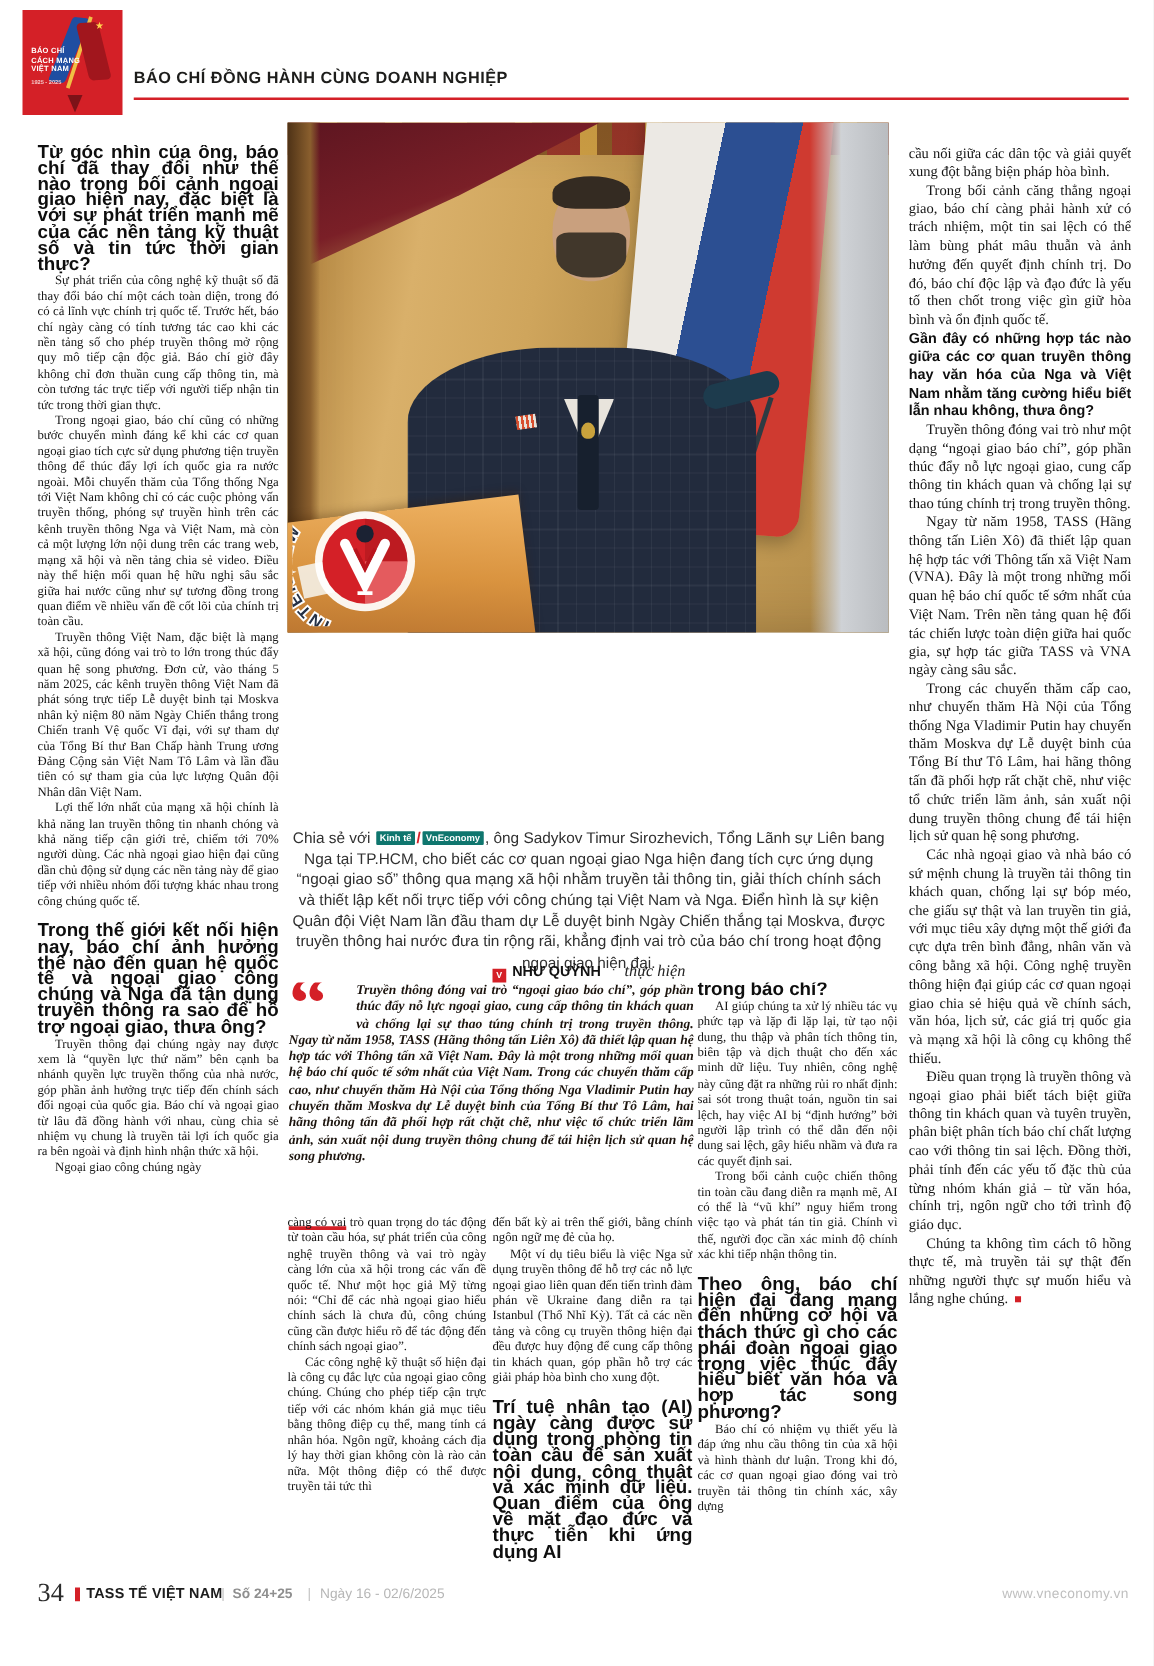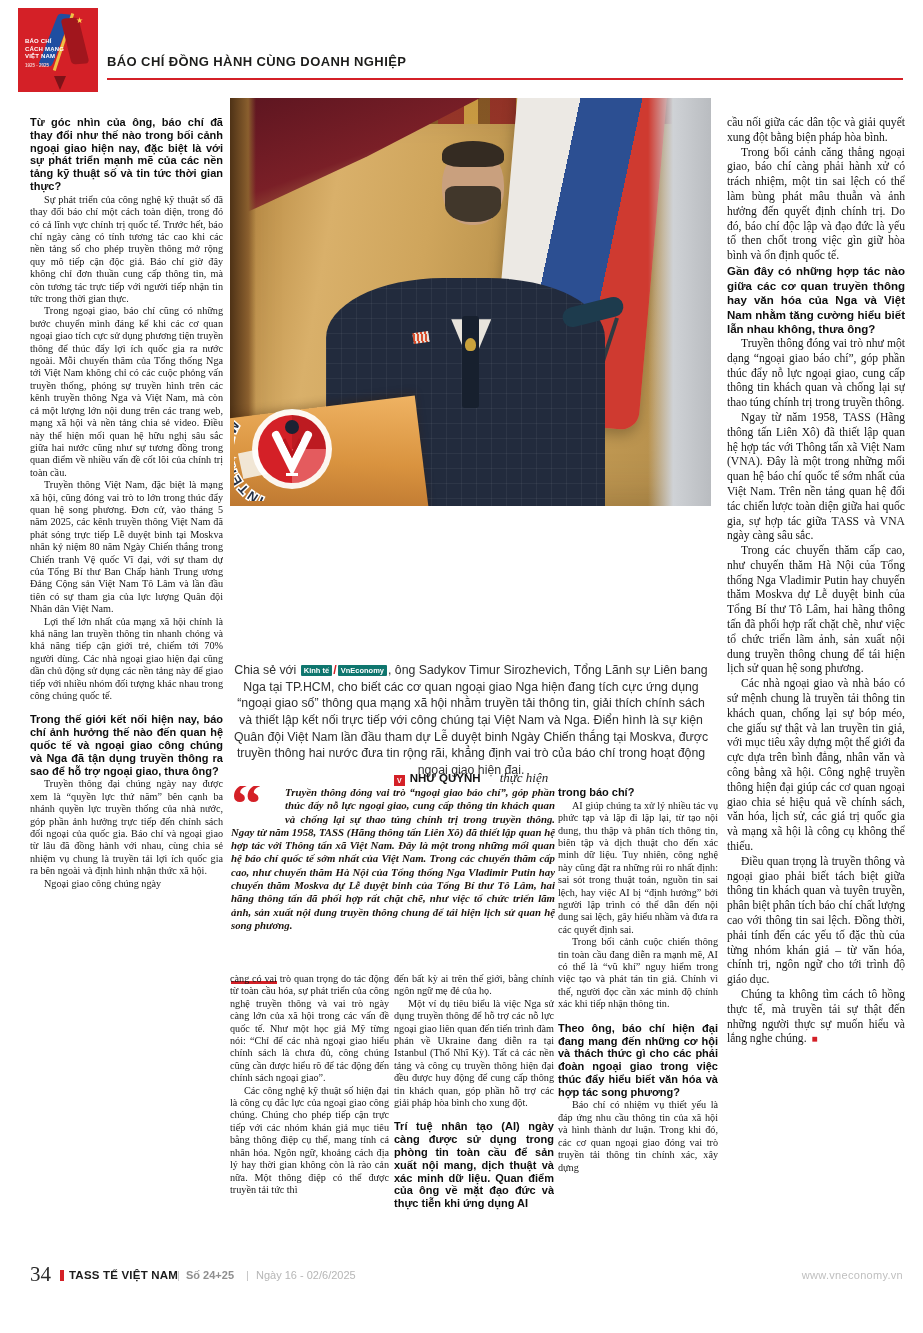--- a/index.html
+++ b/index.html
@@ -17,21 +17,21 @@
   .kicker{position:absolute;left:107px;top:54px;font:700 13px "Liberation Sans",sans-serif;color:#1d1d1b;letter-spacing:.4px;}
   .header-rule{position:absolute;left:107px;top:78px;width:796px;height:2px;background:#d42027;}
   
   .col{position:absolute;overflow:hidden;}
   .col p{margin:0;text-align:justify;}
   .body-s{font-size:10.2px;line-height:12.4px;}
   .body-l{font-size:11.6px;line-height:14.8px;}
   .a{font-family:"Liberation Serif",serif;color:#151515;}
   .ind{text-indent:14px;}
   .q{font-family:"Liberation Sans",sans-serif;font-weight:700;color:#0e0e0e;text-align:justify;}
-  .col14 .q{font-size:11px;line-height:12.8px;margin-top:11px;margin-bottom:1px;}
+  .col14 .q{font-size:15px;line-height:12.8px;margin-top:11px;margin-bottom:1px;}
   .col14 .q.first{margin-top:0;}
   .col5q{font-size:11.5px;line-height:14.6px;margin-top:14px;margin-bottom:2px;}
   .endmark{color:#d42027;font-size:10px;margin-left:2px;}
   
   .photo{position:absolute;left:230px;top:98px;width:481px;height:408px;overflow:hidden;
          background:linear-gradient(100deg,#6e4a22 0%,#b98b44 6%,#d9b06a 22%,#cfa55c 40%,#bd954e 55%,#c59c54 70%,#b08b4a 100%);
          box-shadow:inset 0 0 50px rgba(40,20,0,.28);}
   .ph-frieze{position:absolute;left:0;top:0;width:100%;height:26px;
          background:repeating-linear-gradient(90deg,#8c2320 0 26px,#c99a3f 26px 40px,#7a4b1d 40px 52px);opacity:.85;}
   .ph-curtain{position:absolute;left:0;top:0;width:52%;height:34%;
@@ -175,21 +175,21 @@
   <div class="quote-rule"></div>
 
   <div class="col col14 body-s" style="left:230px;top:973px;width:159px;height:287px;">
     <p class="a">càng có vai trò quan trọng do tác động từ toàn cầu hóa, sự phát triển của công nghệ truyền thông và vai trò ngày càng lớn của xã hội trong các vấn đề quốc tế. Như một học giả Mỹ từng nói: “Chỉ để các nhà ngoại giao hiểu chính sách là chưa đủ, công chúng cũng cần được hiểu rõ để tác động đến chính sách ngoại giao”.</p>
     <p class="a ind">Các công nghệ kỹ thuật số hiện đại là công cụ đắc lực của ngoại giao công chúng. Chúng cho phép tiếp cận trực tiếp với các nhóm khán giả mục tiêu bằng thông điệp cụ thể, mang tính cá nhân hóa. Ngôn ngữ, khoảng cách địa lý hay thời gian không còn là rào cản nữa. Một thông điệp có thể được truyền tải tức thì</p>
   </div>
 
   <div class="col col14 body-s" style="left:394px;top:973px;width:160px;height:287px;">
     <p class="a">đến bất kỳ ai trên thế giới, bằng chính ngôn ngữ mẹ đẻ của họ.</p>
     <p class="a ind">Một ví dụ tiêu biểu là việc Nga sử dụng truyền thông để hỗ trợ các nỗ lực ngoại giao liên quan đến tiến trình đàm phán về Ukraine đang diễn ra tại Istanbul (Thổ Nhĩ Kỳ). Tất cả các nền tảng và công cụ truyền thông hiện đại đều được huy động để cung cấp thông tin khách quan, góp phần hỗ trợ các giải pháp hòa bình cho xung đột.</p>
-    <p class="q">Trí tuệ nhân tạo (AI) ngày càng được sử dụng trong phòng tin toàn cầu để sản xuất nội mang, dịch thuật và xác minh dữ liệu. Quan điểm của ông về mặt đạo đức và thực tiễn khi ứng dụng AI</p>
+    <p class="q">Trí tuệ nhân tạo (AI) ngày càng được sử dụng trong phòng tin toàn cầu để sản xuất nội dung, công thuật và xác minh dữ liệu. Quan điểm của ông về mặt đạo đức và thực tiễn khi ứng dụng AI</p>
   </div>
 
   <div class="col col14 body-s" style="left:558px;top:786px;width:160px;height:474px;">
     <p class="q first">trong báo chí?</p>
     <p class="a ind">AI giúp chúng ta xử lý nhiều tác vụ phức tạp và lặp đi lặp lại, từ tạo nội dung, thu thập và phân tích thông tin, biên tập và dịch thuật cho đến xác minh dữ liệu. Tuy nhiên, công nghệ này cũng đặt ra những rủi ro nhất định: sai sót trong thuật toán, nguồn tin sai lệch, hay việc AI bị “định hướng” bởi người lập trình có thể dẫn đến nội dung sai lệch, gây hiểu nhầm và đưa ra các quyết định sai.</p>
     <p class="a ind">Trong bối cảnh cuộc chiến thông tin toàn cầu đang diễn ra mạnh mẽ, AI có thể là “vũ khí” nguy hiểm trong việc tạo và phát tán tin giả. Chính vì thế, người đọc cần xác minh độ chính xác khi tiếp nhận thông tin.</p>
     <p class="q">Theo ông, báo chí hiện đại đang mang đến những cơ hội và thách thức gì cho các phái đoàn ngoại giao trong việc thúc đẩy hiểu biết văn hóa và hợp tác song phương?</p>
     <p class="a ind">Báo chí có nhiệm vụ thiết yếu là đáp ứng nhu cầu thông tin của xã hội và hình thành dư luận. Trong khi đó, các cơ quan ngoại giao đóng vai trò truyền tải thông tin chính xác, xây dựng</p>
   </div>
 

